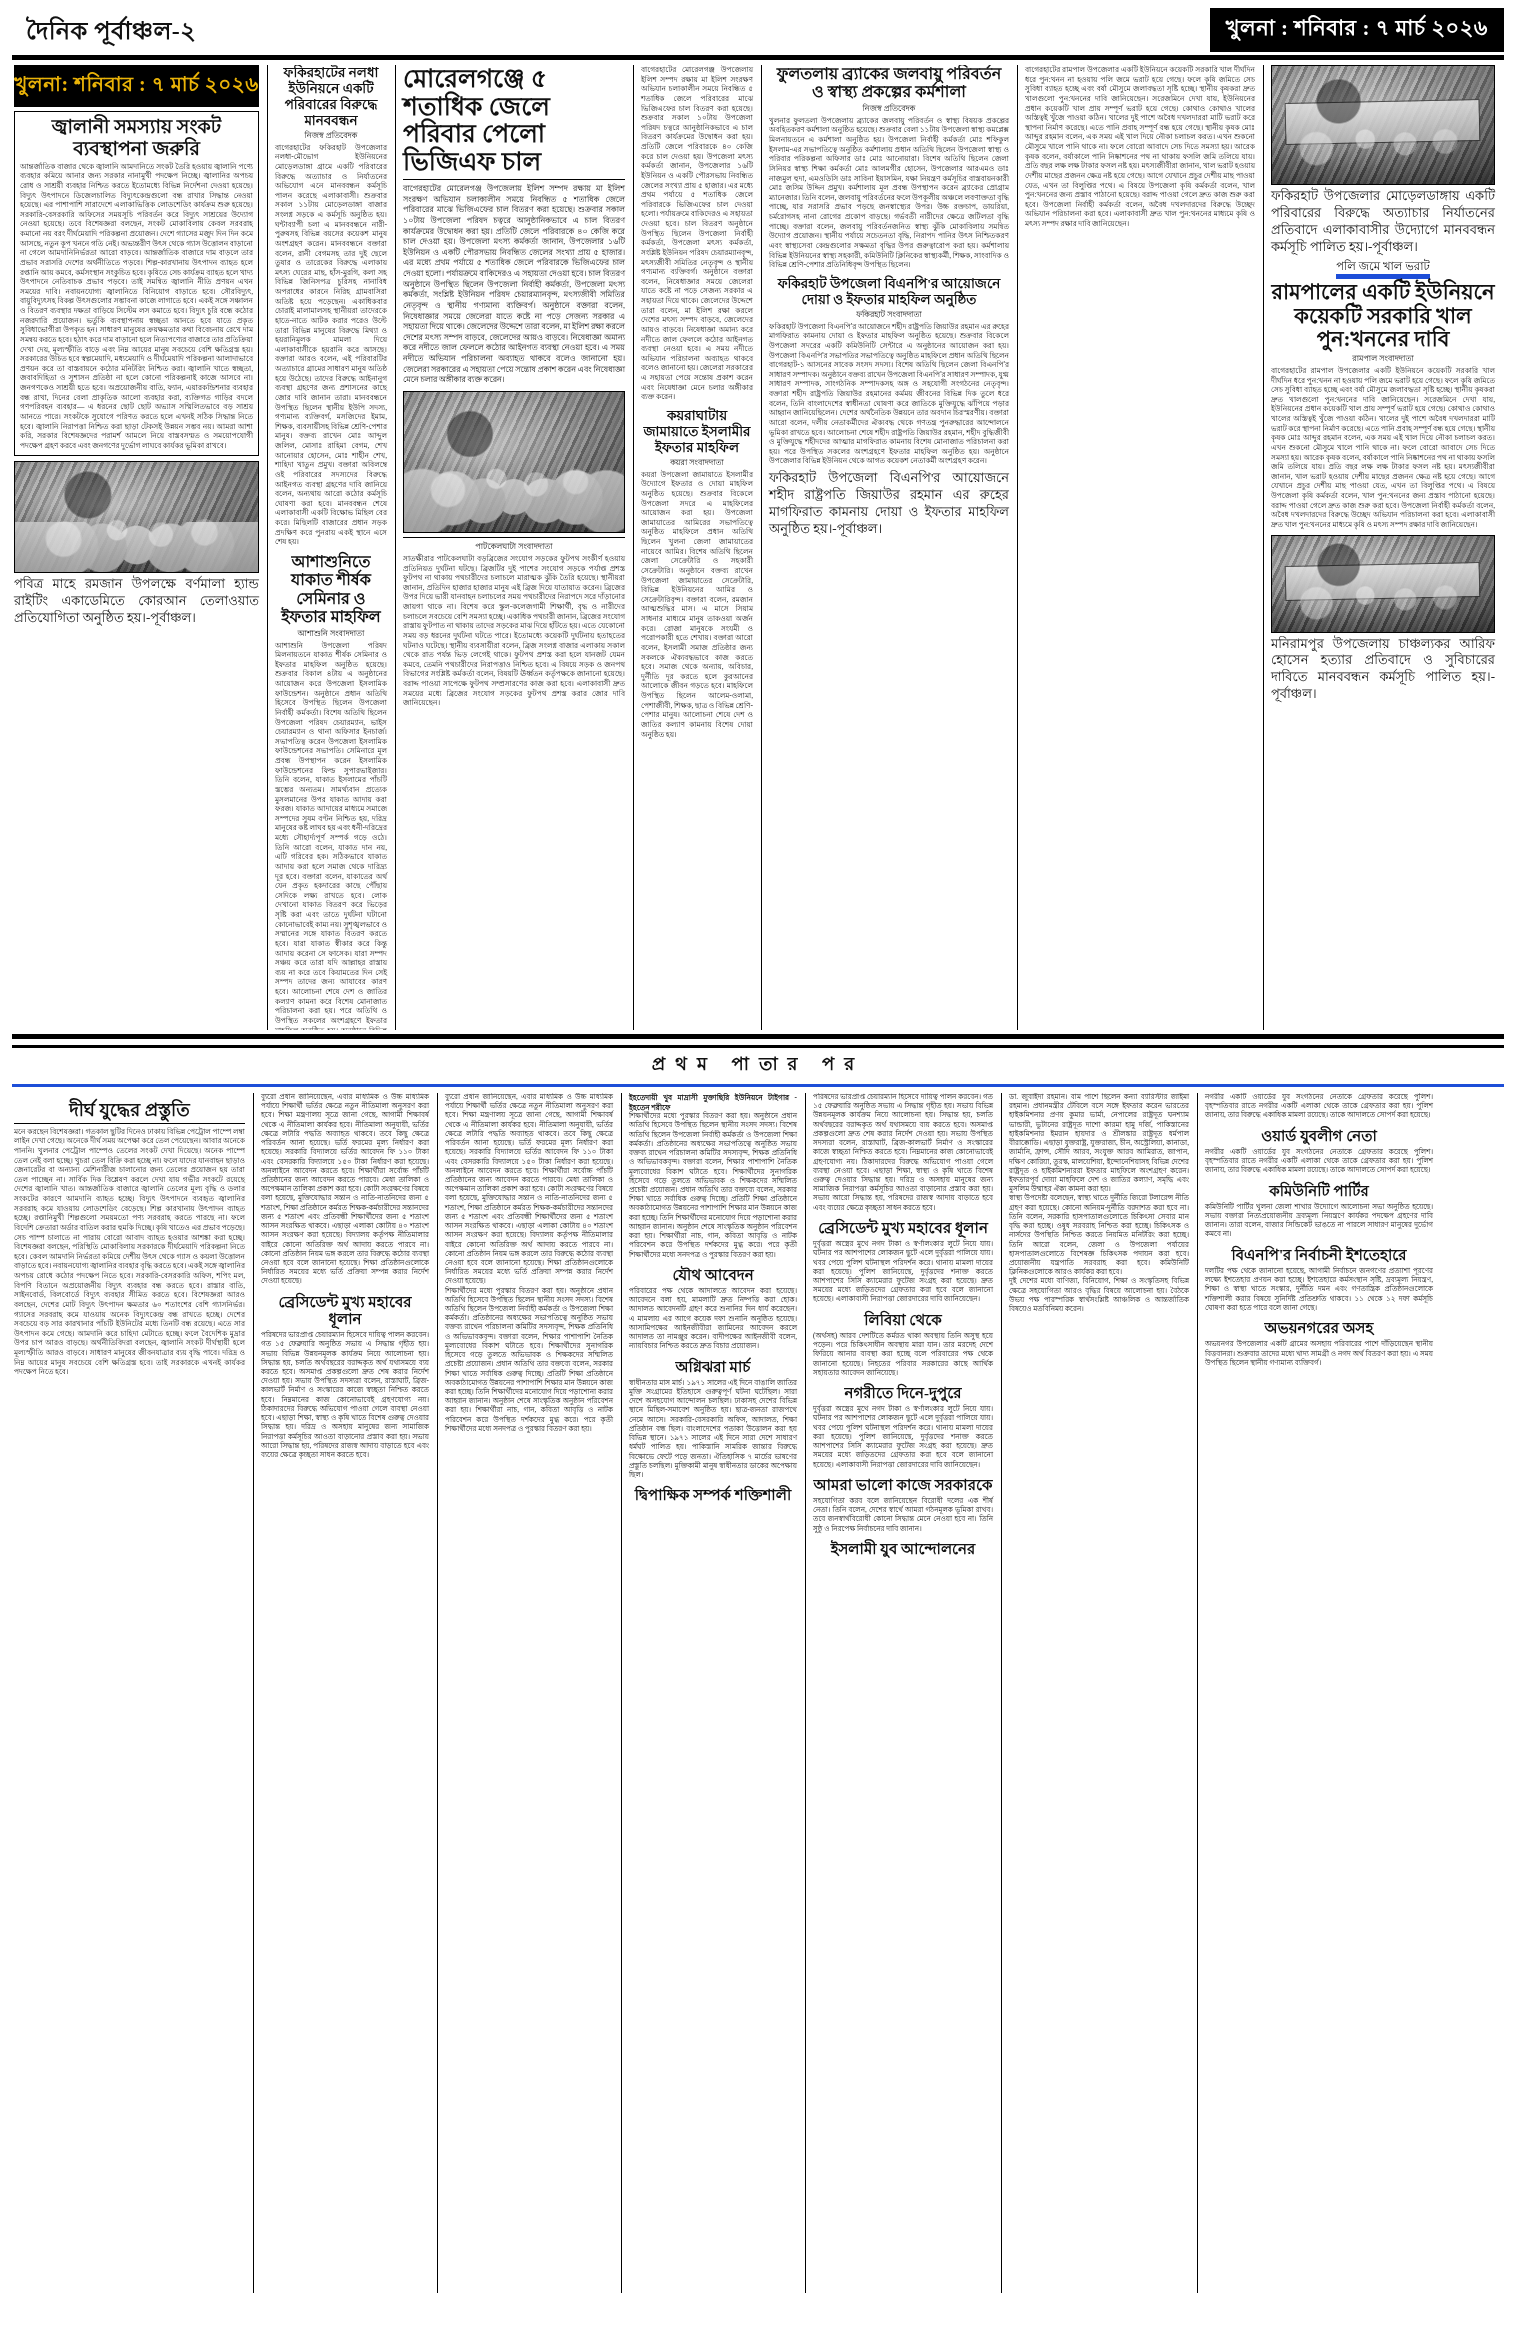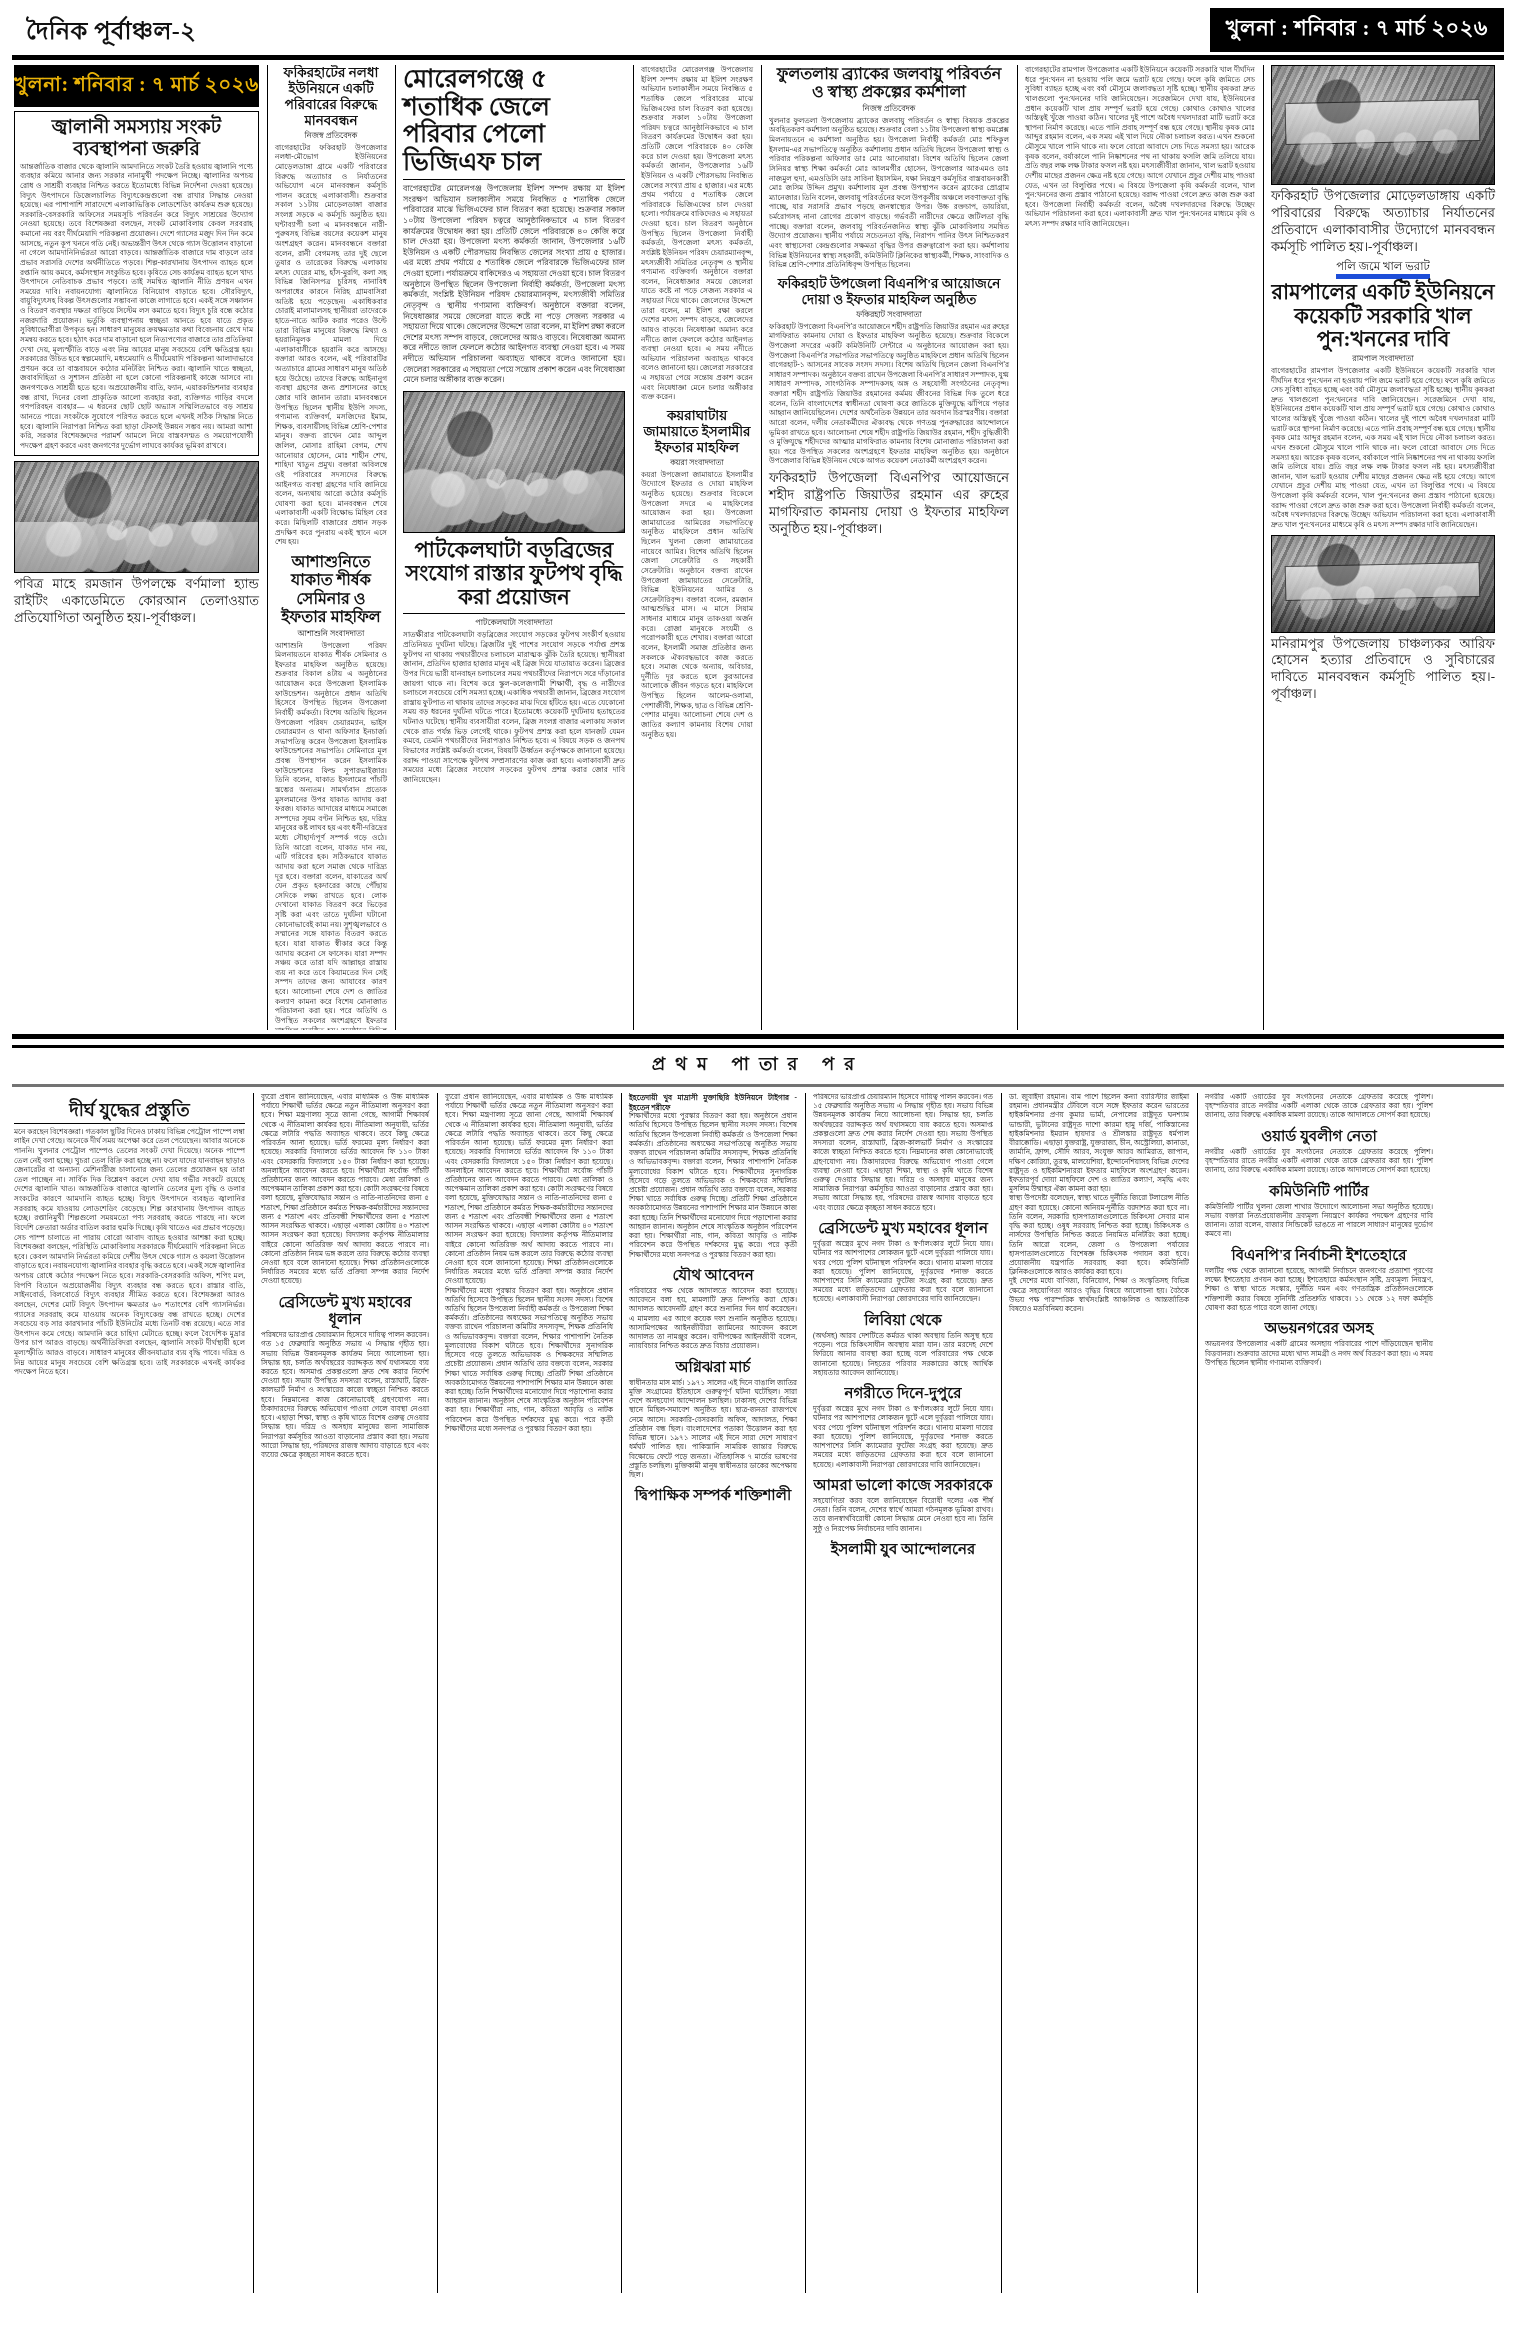--- a/index.html
+++ b/index.html
@@ -126,21 +126,21 @@
   .photo-caption{
     font-size:13px;line-height:1.3;text-align:justify;margin-top:3px;
   }
 
   .cell{padding:0 5px;box-sizing:border-box;overflow:hidden;}
   .cell.first{padding-left:2px;}
 
   
   .section-band{
     margin-top:6px;
-    border-top:3px solid #000;border-bottom:3px solid #737373;
+    border-top:3px solid #000;border-bottom:3px solid #1d4ed8;
     text-align:center;padding:2px 0 3px 0;
     font-size:18px;font-weight:700;letter-spacing:10px;
   }
   .lowgrid{
     display:grid;
     grid-template-columns:238px 6px 178px 6px 178px 6px 178px 6px 190px 6px 190px 6px 238px;
     margin-top:6px;
     height:1200px;
   }
   .sub-hl{
@@ -184,21 +184,20 @@
       <div class="byline">আশাশুনি সংবাদদাতা</div>
       <div class="body-just j7">আশাশুনি উপজেলা পরিষদ মিলনায়তনে যাকাত শীর্ষক সেমিনার ও ইফতার মাহফিল অনুষ্ঠিত হয়েছে। শুক্রবার বিকাল ৪টায় এ অনুষ্ঠানের আয়োজন করে উপজেলা ইসলামিক ফাউন্ডেশন। অনুষ্ঠানে প্রধান অতিথি হিসেবে উপস্থিত ছিলেন উপজেলা নির্বাহী কর্মকর্তা। বিশেষ অতিথি ছিলেন উপজেলা পরিষদ চেয়ারম্যান, ভাইস চেয়ারম্যান ও থানা অফিসার ইনচার্জ। সভাপতিত্ব করেন উপজেলা ইসলামিক ফাউন্ডেশনের সভাপতি। সেমিনারে মূল প্রবন্ধ উপস্থাপন করেন ইসলামিক ফাউন্ডেশনের ফিল্ড সুপারভাইজার। তিনি বলেন, যাকাত ইসলামের পাঁচটি স্তম্ভের অন্যতম। সামর্থ্যবান প্রত্যেক মুসলমানের উপর যাকাত আদায় করা ফরজ। যাকাত আদায়ের মাধ্যমে সমাজে সম্পদের সুষম বণ্টন নিশ্চিত হয়, দরিদ্র মানুষের কষ্ট লাঘব হয় এবং ধনী-দরিদ্রের মধ্যে সৌহার্দ্যপূর্ণ সম্পর্ক গড়ে ওঠে। তিনি আরো বলেন, যাকাত দান নয়, এটি গরিবের হক। সঠিকভাবে যাকাত আদায় করা হলে সমাজ থেকে দারিদ্র্য দূর হবে। বক্তারা বলেন, যাকাতের অর্থ যেন প্রকৃত হকদারের কাছে পৌঁছায় সেদিকে লক্ষ্য রাখতে হবে। লোক দেখানো যাকাত বিতরণ করে ভিড়ের সৃষ্টি করা এবং তাতে দুর্ঘটনা ঘটানো কোনোভাবেই কাম্য নয়। সুশৃঙ্খলভাবে ও সম্মানের সঙ্গে যাকাত বিতরণ করতে হবে। যারা যাকাত স্বীকার করে কিন্তু আদায় করেনা সে ফাসেক। যারা সম্পদ সঞ্চয় করে তারা যদি আল্লাহর রাস্তায় ব্যয় না করে তবে কিয়ামতের দিন সেই সম্পদ তাদের জন্য আযাবের কারণ হবে। আলোচনা শেষে দেশ ও জাতির কল্যাণ কামনা করে বিশেষ মোনাজাত পরিচালনা করা হয়। পরে অতিথি ও উপস্থিত সকলের অংশগ্রহণে ইফতার মাহফিল অনুষ্ঠিত হয়। অনুষ্ঠানে বিভিন্ন মসজিদের ইমাম, মুয়াজ্জিন, আলেম-ওলামা, মাদ্রাসা শিক্ষক, সাংবাদিক ও বিভিন্ন শ্রেণি-পেশার মানুষ অংশগ্রহণ করেন।</div>
     </div>
     <div class="vsep"></div>
 
     <div class="cell">
       <div class="hl-xl">মোরেলগঞ্জে ৫ শতাধিক জেলে পরিবার পেলো ভিজিএফ চাল</div>
       <div class="rule-thin" style="margin:4px 0;"></div>
       <div class="body-just j8">বাগেরহাটের মোরেলগঞ্জ উপজেলায় ইলিশ সম্পদ রক্ষায় মা ইলিশ সংরক্ষণ অভিযান চলাকালীন সময়ে নিবন্ধিত ৫ শতাধিক জেলে পরিবারের মাঝে ভিজিএফের চাল বিতরণ করা হয়েছে। শুক্রবার সকাল ১০টায় উপজেলা পরিষদ চত্বরে আনুষ্ঠানিকভাবে এ চাল বিতরণ কার্যক্রমের উদ্বোধন করা হয়। প্রতিটি জেলে পরিবারকে ৪০ কেজি করে চাল দেওয়া হয়। উপজেলা মৎস্য কর্মকর্তা জানান, উপজেলার ১৬টি ইউনিয়ন ও একটি পৌরসভায় নিবন্ধিত জেলের সংখ্যা প্রায় ৫ হাজার। এর মধ্যে প্রথম পর্যায়ে ৫ শতাধিক জেলে পরিবারকে ভিজিএফের চাল দেওয়া হলো। পর্যায়ক্রমে বাকিদেরও এ সহায়তা দেওয়া হবে। চাল বিতরণ অনুষ্ঠানে উপস্থিত ছিলেন উপজেলা নির্বাহী কর্মকর্তা, উপজেলা মৎস্য কর্মকর্তা, সংশ্লিষ্ট ইউনিয়ন পরিষদ চেয়ারম্যানবৃন্দ, মৎস্যজীবী সমিতির নেতৃবৃন্দ ও স্থানীয় গণ্যমান্য ব্যক্তিবর্গ। অনুষ্ঠানে বক্তারা বলেন, নিষেধাজ্ঞার সময়ে জেলেরা যাতে কষ্টে না পড়ে সেজন্য সরকার এ সহায়তা দিয়ে থাকে। জেলেদের উদ্দেশে তারা বলেন, মা ইলিশ রক্ষা করলে দেশের মৎস্য সম্পদ বাড়বে, জেলেদের আয়ও বাড়বে। নিষেধাজ্ঞা অমান্য করে নদীতে জাল ফেললে কঠোর আইনগত ব্যবস্থা নেওয়া হবে। এ সময় নদীতে অভিযান পরিচালনা অব্যাহত থাকবে বলেও জানানো হয়। জেলেরা সরকারের এ সহায়তা পেয়ে সন্তোষ প্রকাশ করেন এবং নিষেধাজ্ঞা মেনে চলার অঙ্গীকার ব্যক্ত করেন।</div>
       <div class="photo crowd" style="height:140px;margin-top:5px;"></div>
-      <div class="hl-lg" style="margin-top:6px;">পাটকেলঘাটা বড়ব্রিজের সংযোগ রাস্তার ফুটপথ বৃদ্ধি করা প্রয়োজন</div>
       <div class="rule-thin" style="margin:4px 0;"></div>
       <div class="byline">পাটকেলঘাটা সংবাদদাতা</div>
       <div class="body-just j7">সাতক্ষীরার পাটকেলঘাটা বড়ব্রিজের সংযোগ সড়কের ফুটপথ সংকীর্ণ হওয়ায় প্রতিনিয়ত দুর্ঘটনা ঘটছে। ব্রিজটির দুই পাশের সংযোগ সড়কে পর্যাপ্ত প্রশস্ত ফুটপথ না থাকায় পথচারীদের চলাচলে মারাত্মক ঝুঁকি তৈরি হয়েছে। স্থানীয়রা জানান, প্রতিদিন হাজার হাজার মানুষ এই ব্রিজ দিয়ে যাতায়াত করেন। ব্রিজের উপর দিয়ে ভারী যানবাহন চলাচলের সময় পথচারীদের নিরাপদে সরে দাঁড়ানোর জায়গা থাকে না। বিশেষ করে স্কুল-কলেজগামী শিক্ষার্থী, বৃদ্ধ ও নারীদের চলাচলে সবচেয়ে বেশি সমস্যা হচ্ছে। একাধিক পথচারী জানান, ব্রিজের সংযোগ রাস্তায় ফুটপাত না থাকায় তাদের সড়কের মাঝ দিয়ে হাঁটতে হয়। এতে যেকোনো সময় বড় ধরনের দুর্ঘটনা ঘটতে পারে। ইতোমধ্যে কয়েকটি দুর্ঘটনায় হতাহতের ঘটনাও ঘটেছে। স্থানীয় ব্যবসায়ীরা বলেন, ব্রিজ সংলগ্ন বাজার এলাকায় সকাল থেকে রাত পর্যন্ত ভিড় লেগেই থাকে। ফুটপথ প্রশস্ত করা হলে যানজট যেমন কমবে, তেমনি পথচারীদের নিরাপত্তাও নিশ্চিত হবে। এ বিষয়ে সড়ক ও জনপথ বিভাগের সংশ্লিষ্ট কর্মকর্তা বলেন, বিষয়টি ঊর্ধ্বতন কর্তৃপক্ষকে জানানো হয়েছে। বরাদ্দ পাওয়া সাপেক্ষে ফুটপথ সম্প্রসারণের কাজ করা হবে। এলাকাবাসী দ্রুত সময়ের মধ্যে ব্রিজের সংযোগ সড়কের ফুটপথ প্রশস্ত করার জোর দাবি জানিয়েছেন।</div>
     </div>
     <div class="vsep"></div>
 
     <div class="cell">
       <div class="body-just j7">বাগেরহাটের মোরেলগঞ্জ উপজেলায় ইলিশ সম্পদ রক্ষায় মা ইলিশ সংরক্ষণ অভিযান চলাকালীন সময়ে নিবন্ধিত ৫ শতাধিক জেলে পরিবারের মাঝে ভিজিএফের চাল বিতরণ করা হয়েছে। শুক্রবার সকাল ১০টায় উপজেলা পরিষদ চত্বরে আনুষ্ঠানিকভাবে এ চাল বিতরণ কার্যক্রমের উদ্বোধন করা হয়। প্রতিটি জেলে পরিবারকে ৪০ কেজি করে চাল দেওয়া হয়। উপজেলা মৎস্য কর্মকর্তা জানান, উপজেলার ১৬টি ইউনিয়ন ও একটি পৌরসভায় নিবন্ধিত জেলের সংখ্যা প্রায় ৫ হাজার। এর মধ্যে প্রথম পর্যায়ে ৫ শতাধিক জেলে পরিবারকে ভিজিএফের চাল দেওয়া হলো। পর্যায়ক্রমে বাকিদেরও এ সহায়তা দেওয়া হবে। চাল বিতরণ অনুষ্ঠানে উপস্থিত ছিলেন উপজেলা নির্বাহী কর্মকর্তা, উপজেলা মৎস্য কর্মকর্তা, সংশ্লিষ্ট ইউনিয়ন পরিষদ চেয়ারম্যানবৃন্দ, মৎস্যজীবী সমিতির নেতৃবৃন্দ ও স্থানীয় গণ্যমান্য ব্যক্তিবর্গ। অনুষ্ঠানে বক্তারা বলেন, নিষেধাজ্ঞার সময়ে জেলেরা যাতে কষ্টে না পড়ে সেজন্য সরকার এ সহায়তা দিয়ে থাকে। জেলেদের উদ্দেশে তারা বলেন, মা ইলিশ রক্ষা করলে দেশের মৎস্য সম্পদ বাড়বে, জেলেদের আয়ও বাড়বে। নিষেধাজ্ঞা অমান্য করে নদীতে জাল ফেললে কঠোর আইনগত ব্যবস্থা নেওয়া হবে। এ সময় নদীতে অভিযান পরিচালনা অব্যাহত থাকবে বলেও জানানো হয়। জেলেরা সরকারের এ সহায়তা পেয়ে সন্তোষ প্রকাশ করেন এবং নিষেধাজ্ঞা মেনে চলার অঙ্গীকার ব্যক্ত করেন।</div>
       <div class="hl-sm" style="margin-top:6px;">কয়রাঘাটায় জামায়াতে ইসলামীর ইফতার মাহফিল</div>
       <div class="byline">কয়রা সংবাদদাতা</div>

